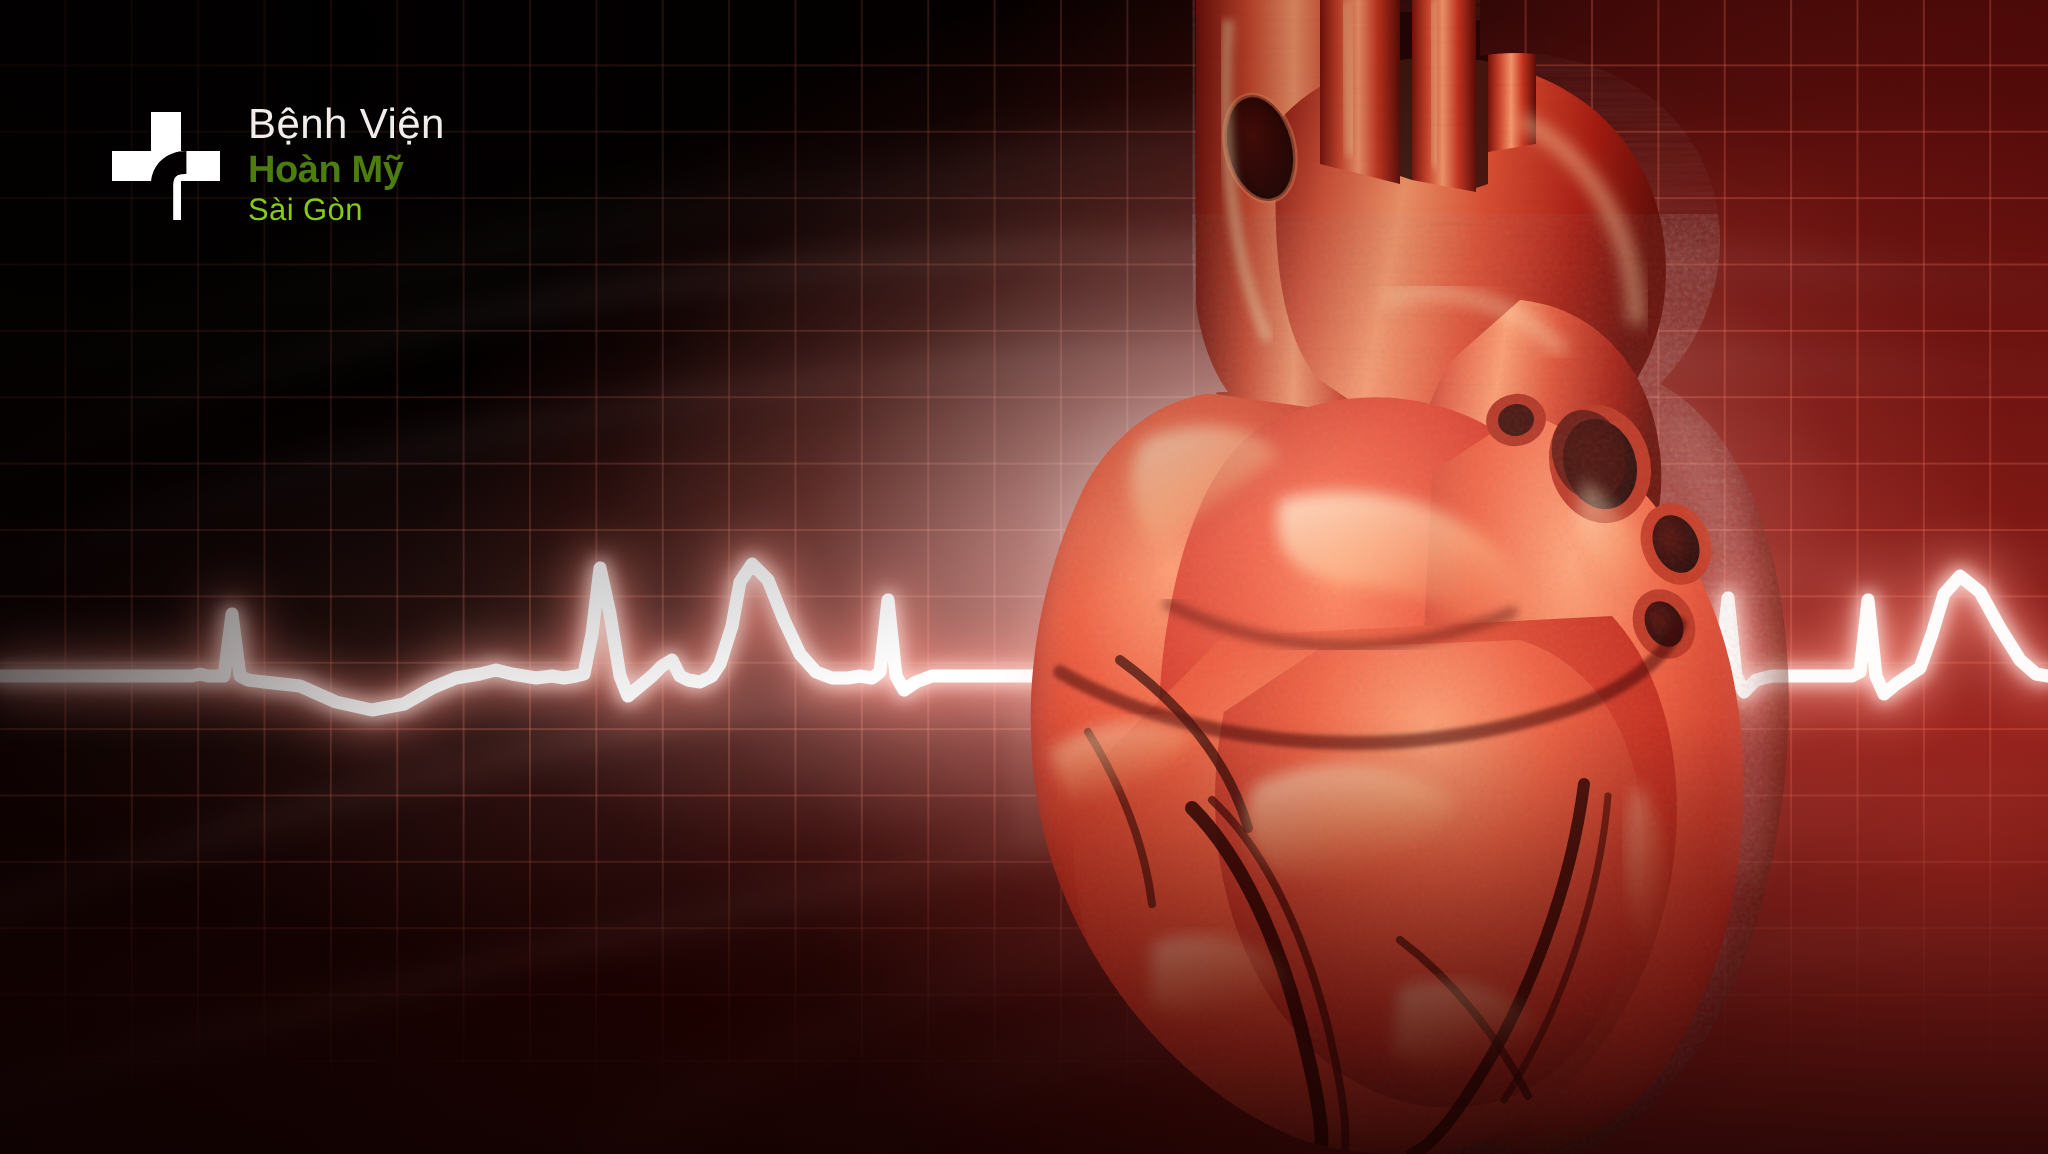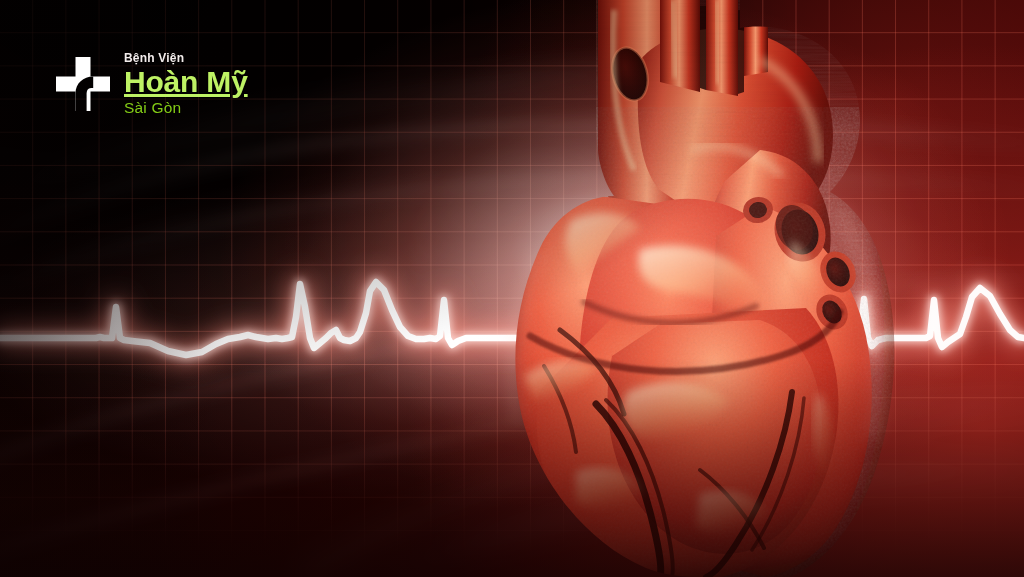--- a/index.html
+++ b/index.html
@@ -76,26 +76,26 @@
 
   
   #logo {
     position:absolute; left:56px; top:52px;
     display:flex; align-items:center; gap:14px;
     z-index:40;
   }
   #logo-mark { width:54px; height:54px; flex:0 0 auto; }
   #logo-text { display:flex; flex-direction:column; line-height:1; color:#ffffff; }
   .lt-top {
-    font-size:12px; font-weight:700; letter-spacing:0.2px;
+    font-size:21px; font-weight:400; letter-spacing:0.2px;
     color:#f2eceb; margin-bottom:3px;
   }
   .lt-main {
-    font-size:30px; font-weight:700; letter-spacing:-0.2px;
-    color:#bef264; margin-bottom:3px;text-decoration:underline;
+    font-size:19px; font-weight:700; letter-spacing:-0.2px;
+    color:#4d7c0f; margin-bottom:3px;
   }
   .lt-sub {
     font-size:15.5px; font-weight:400; letter-spacing:0.2px;
     color:#84cc16;
   }
 </style>
 </head>
 <body>
 
 <div id="banner">

